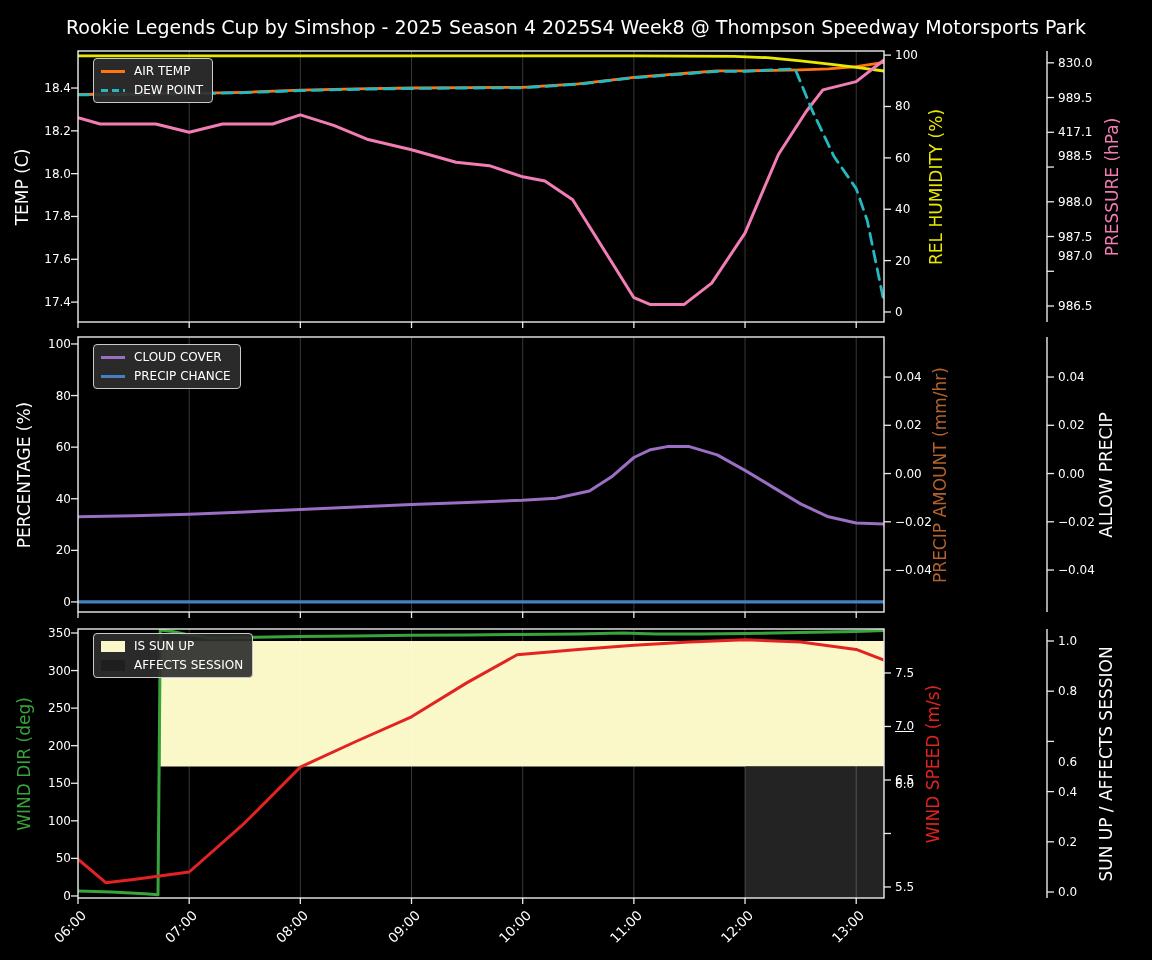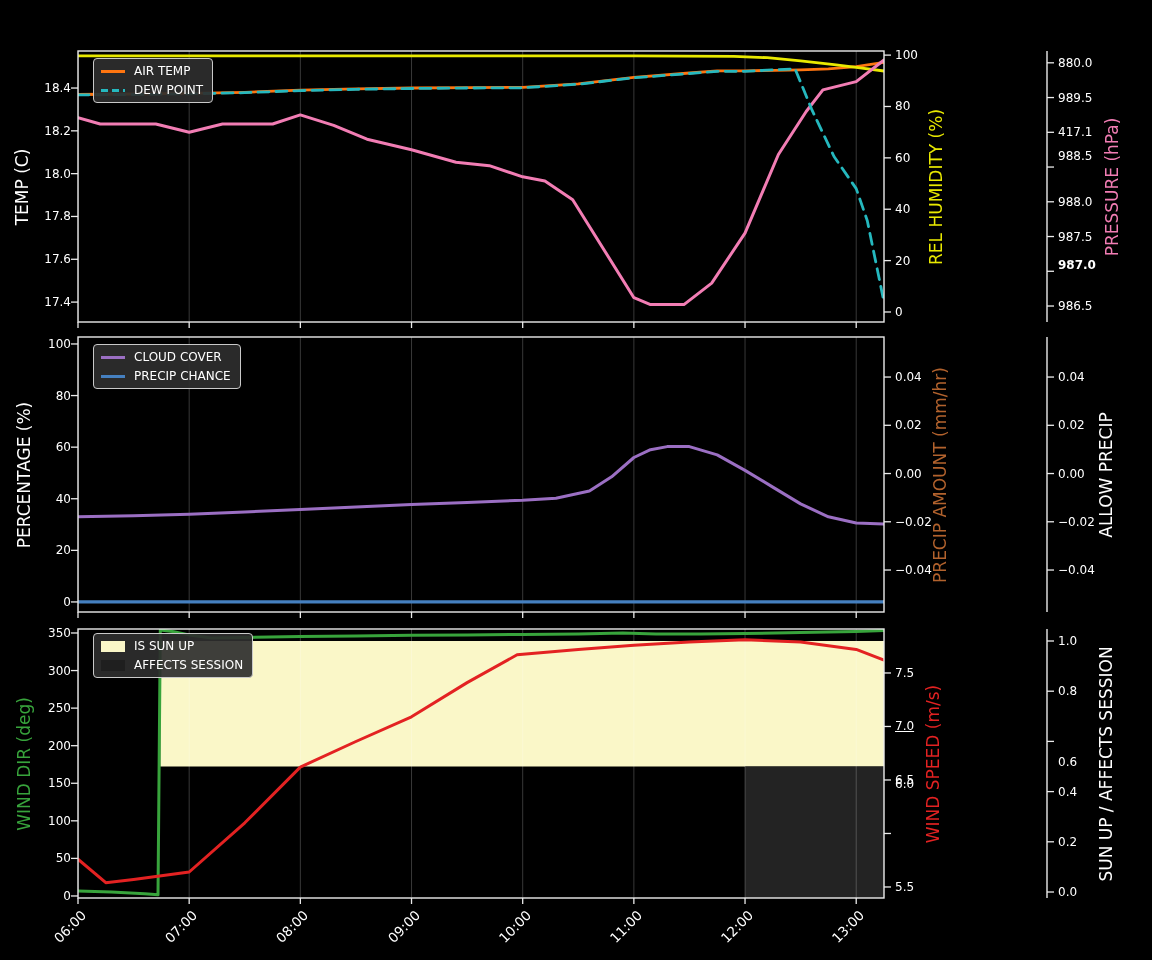--- a/index.html
+++ b/index.html
@@ -18,20 +18,21 @@
   .legend-row{display:flex;align-items:center;gap:9px;}
   .legend-label{color:#fff;font-size:12px;white-space:nowrap;}
   .sw-line{width:24px;height:3px;}
   .sw-patch{width:24px;height:11px;}
   svg{position:absolute;left:0;top:0;}
 </style>
 </head>
 <body>
 
 <div id="fig">
+  <div id="chart-title">Rookie Legends Cup by Simshop - 2025 Season 4 2025S4 Week8 @ Thompson Speedway Motorsports Park</div>
   <svg id="plot" width="1152" height="960">
       <clipPath id="clip0">
         <rect x="78" y="51" width="806" height="271"></rect>
       </clipPath>
       <g clip-path="url(#clip0)">
         <line x1="78" x2="78" y1="51" y2="322" stroke="rgba(255,255,255,0.22)" stroke-width="1"></line>
         <line x1="189.17241379310343" x2="189.17241379310343" y1="51" y2="322" stroke="rgba(255,255,255,0.22)" stroke-width="1"></line>
         <line x1="300.34482758620686" x2="300.34482758620686" y1="51" y2="322" stroke="rgba(255,255,255,0.22)" stroke-width="1"></line>
         <line x1="411.51724137931035" x2="411.51724137931035" y1="51" y2="322" stroke="rgba(255,255,255,0.22)" stroke-width="1"></line>
         <line x1="522.6896551724137" x2="522.6896551724137" y1="51" y2="322" stroke="rgba(255,255,255,0.22)" stroke-width="1"></line>
@@ -170,27 +171,27 @@
       <div class="tick-label right-align" style="top: 80.0324px; left: 26px; width: 45px;">18.4</div>
       <div class="axis-label" style="left: 22px; top: 186.5px; color: rgb(255, 255, 255);">TEMP (C)</div>
       <div class="tick-label" style="top: 303.982px; left: 895px; width: 52px;">0</div>
       <div class="tick-label" style="top: 252.608px; left: 895px; width: 52px;">20</div>
       <div class="tick-label" style="top: 201.233px; left: 895px; width: 52px;">40</div>
       <div class="tick-label" style="top: 149.859px; left: 895px; width: 52px;">60</div>
       <div class="tick-label" style="top: 98.4844px; left: 895px; width: 52px;">80</div>
       <div class="tick-label" style="top: 47.11px; left: 895px; width: 52px;">100</div>
       <div class="axis-label" style="left: 936px; top: 186.5px; color: rgb(233, 233, 0);">REL HUMIDITY (%)</div>
       <div class="tick-label" style="top: 298.018px; left: 1058px; width: 52px;">986.5</div>
-      <div class="tick-label" style="top: 257px; left: 1058px; width: 52px; font-weight: bold;">987.0</div>
+      <div class="tick-label" style="top: 248px; left: 1058px; width: 52px;">987.0</div>
       <div class="tick-label" style="top: 228.531px; left: 1058px; width: 52px;">987.5</div>
       <div class="tick-label" style="top: 193.787px; left: 1058px; width: 52px;">988.0</div>
       <div class="tick-label" style="top: 148px; left: 1058px; width: 52px;">988.5</div>
       <div class="tick-label" style="top: 124.3px; left: 1058px; width: 52px;">417.1</div>
       <div class="tick-label" style="top: 89.5564px; left: 1058px; width: 52px;">989.5</div>
-      <div class="tick-label" style="top: 54.8128px; left: 1058px; width: 52px;">880.0</div>
+      <div class="tick-label" style="top: 54.8128px; left: 1058px; width: 52px;">830.0</div>
       <div class="axis-label" style="left: 1112px; top: 186.5px; color: rgb(242, 125, 180);">PRESSURE (hPa)</div>
       <div class="legend" style="left: 93px; top: 58px;">
         <div class="legend-row">
           <div class="sw-line" style="background: rgb(255, 117, 16);"></div>
           <span class="legend-label">AIR TEMP</span>
         </div>
         <div class="legend-row">
           <div class="sw-line" style="background: repeating-linear-gradient(90deg, rgb(37, 184, 190) 0px, rgb(37, 184, 190) 7px, transparent 7px, transparent 11px);"></div>
           <span class="legend-label">DEW POINT</span>
         </div>

